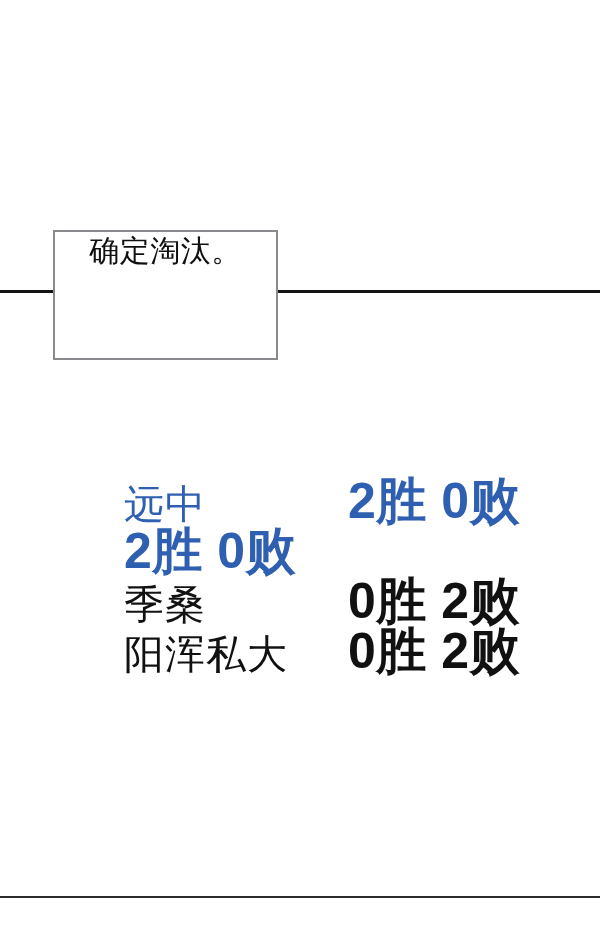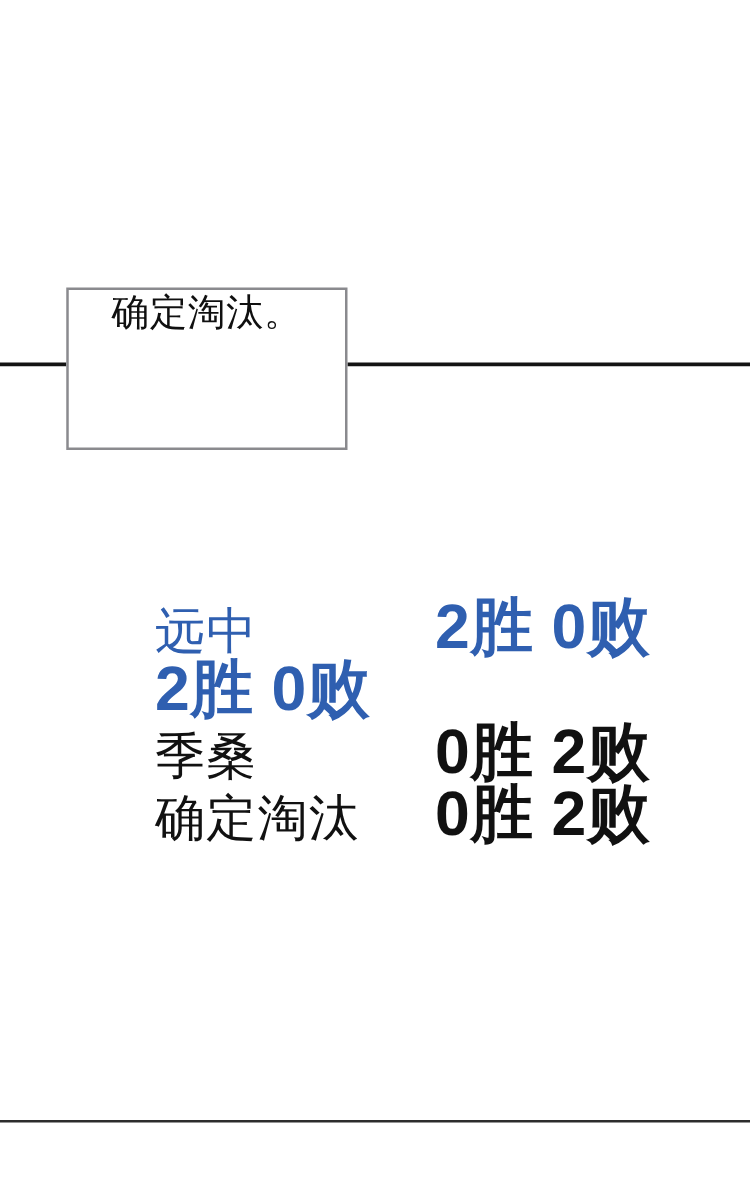--- a/index.html
+++ b/index.html
@@ -138,21 +138,21 @@
         <span class="team-record">2胜 0败</span>
       </div>
     </div>
 
     <div class="roster-group group-losers">
       <div class="roster-row">
         <span class="team-name">季桑</span>
         <span class="team-record">0胜 2败</span>
       </div>
       <div class="roster-row">
-        <span class="team-name">确定淘汰</span>
+        <span class="team-name">阳浑私大</span>
         <span class="team-record">0胜 2败</span>
       </div>
     </div>
 
   </div>
 
   <div class="bottom-divider"></div>
 
 </div>
 

